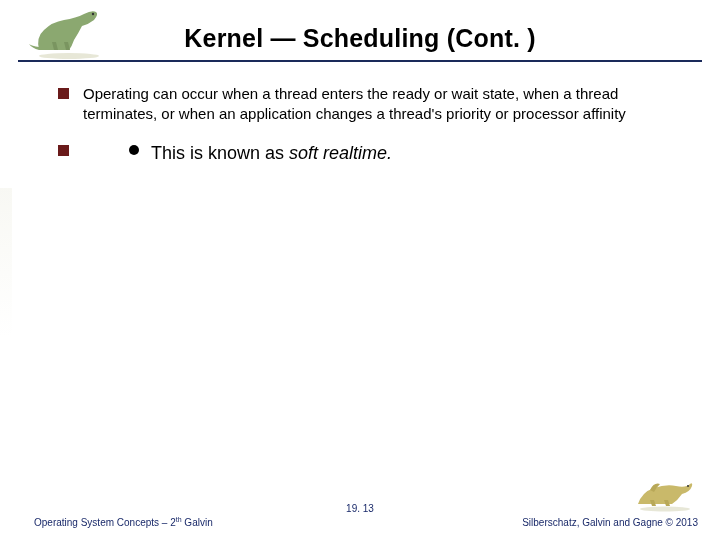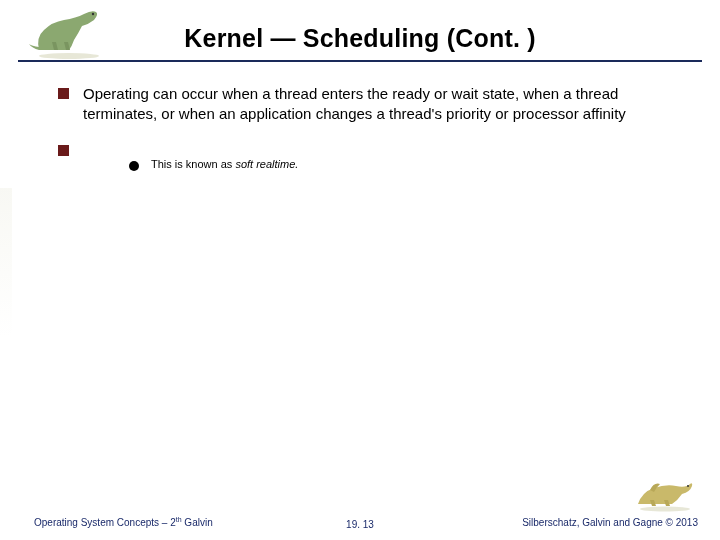--- a/index.html
+++ b/index.html
@@ -46,24 +46,23 @@
     width: 11px;
     height: 11px;
     background: #6a1a1a;
     flex-shrink: 0;
     margin-top: 4px;
     margin-right: 14px;
   }
   .sub-item {
     display: flex;
     margin-left: 46px;
-    margin-top: 16px;
-    font-size: 11px;
+    margin-top: 0;
+    font-size: 18px;
     line-height: 1.35;
-    align-items: center;
   }
   .circle-bullet {
     width: 10px;
     height: 10px;
     border-radius: 50%;
     background: #000;
     flex-shrink: 0;
     margin-top: 4px;
     margin-right: 12px;
   }
@@ -80,21 +79,21 @@
   .footer-left {
     position: absolute;
     left: 34px;
     bottom: 2px;
   }
   .footer-left sup { font-size: 7px; }
   .footer-center {
     position: absolute;
     left: 50%;
     transform: translateX(-50%);
-    bottom: 0;
+    bottom: 16px;
   }
   .footer-right {
     position: absolute;
     right: 22px;
     bottom: 2px;
     margin-left: 17px;
   }
   .dino-bottom {
     position: absolute;
     right: 20px;

